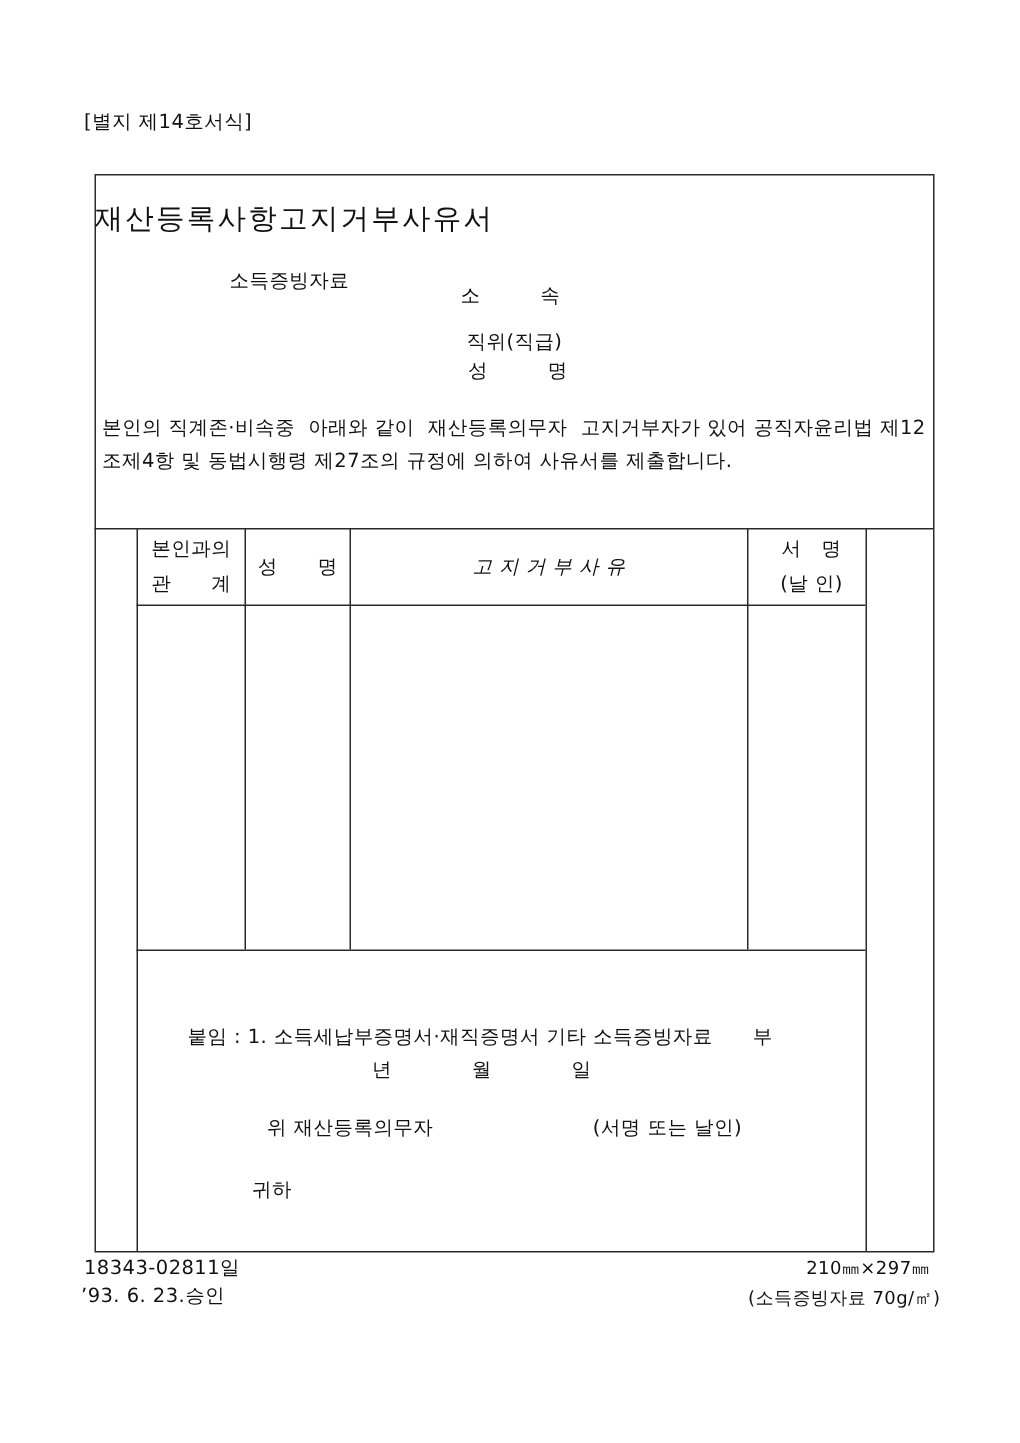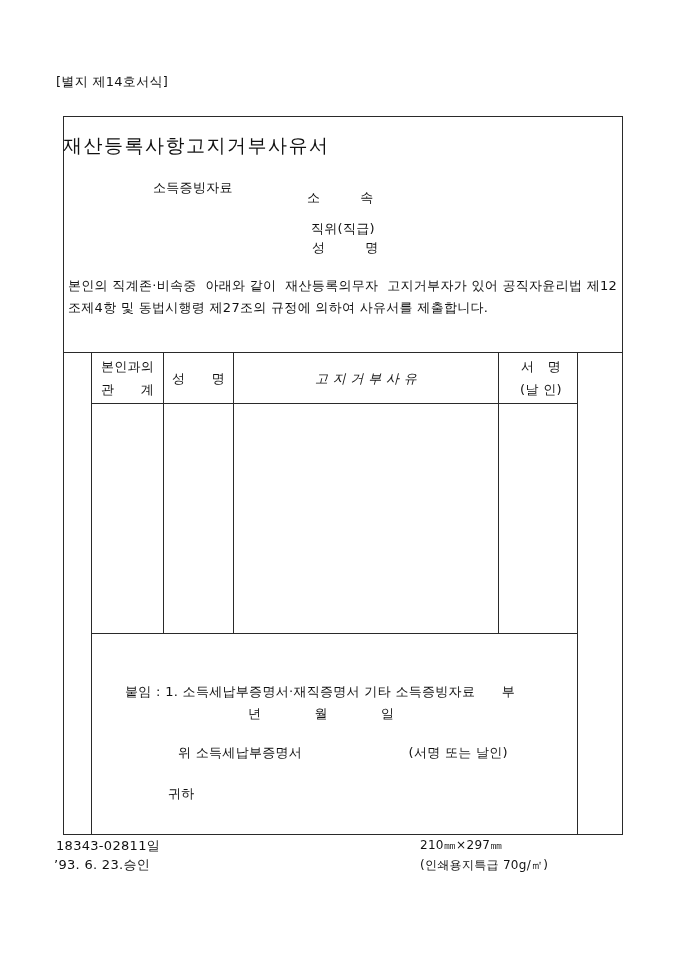--- a/index.html
+++ b/index.html
@@ -11,21 +11,21 @@
   .t{position:absolute;white-space:pre;font-size:13px;line-height:1.25;letter-spacing:0.3px;}
   .hl{position:absolute;height:1px;background:#2a2a2a;}
   .vl{position:absolute;width:1px;background:#2a2a2a;}
   .box{position:absolute;border:1px solid #2a2a2a;background:transparent;}
   .hcell{position:absolute;display:flex;flex-direction:column;justify-content:center;
          align-items:center;text-align:center;font-size:13px;line-height:23px;
          white-space:pre;letter-spacing:0.3px;}
   .title{position:absolute;left:63px;width:559px;text-align:left;
          font-size:19px;font-weight:normal;letter-spacing:1.5px;white-space:pre;}
   .small{font-size:12px;}
-  .right{}
+  .right{text-align:right;}
 </style>
 </head>
 <body>
 
 <div class="t" style="left:56px;top:74px;">[별지 제14호서식]</div>
 
 <div class="box" style="left:63px;top:116px;width:558px;height:717px;"></div>
 
 <div class="title" style="top:133px;">재산등록사항고지거부사유서</div>
 
@@ -58,19 +58,19 @@
 </div>
 <div class="hcell" style="left:502px;top:353px;width:78px;height:50px;">
   <span>서　명</span>
   <span>(날 인)</span>
 </div>
 
 <div style="position:absolute;left:92px;top:404px;width:485px;height:229px;"></div>
 
 <div class="t" style="left:107px;top:684px;margin-left:18px;">붙임 : 1. 소득세납부증명서·재직증명서 기타 소득증빙자료      부</div>
 <div class="t" style="left:248px;top:706px;">년　　　　월　　　　일</div>
-<div class="t" style="left:178px;top:745px;">위 소득세납부증명서　　　　　　　　(서명 또는 날인)</div>
+<div class="t" style="left:178px;top:745px;">위 재산등록의무자　　　　　　　　(서명 또는 날인)</div>
 <div class="t" style="left:168px;top:786px;">귀하</div>
 
 <div class="t" style="left:56px;top:838px;">18343-02811일</div>
 <div class="t" style="left:54px;top:857px;">’93. 6. 23.승인</div>
 <div class="t small right" style="left:420px;top:838px;width:200px;">210㎜×297㎜</div>
-<div class="t small right" style="left:420px;top:858px;width:207px;">(인쇄용지특급 70g/㎡)</div>
+<div class="t small right" style="left:420px;top:858px;width:207px;">(소득증빙자료 70g/㎡)</div>
 
 </body></html>

